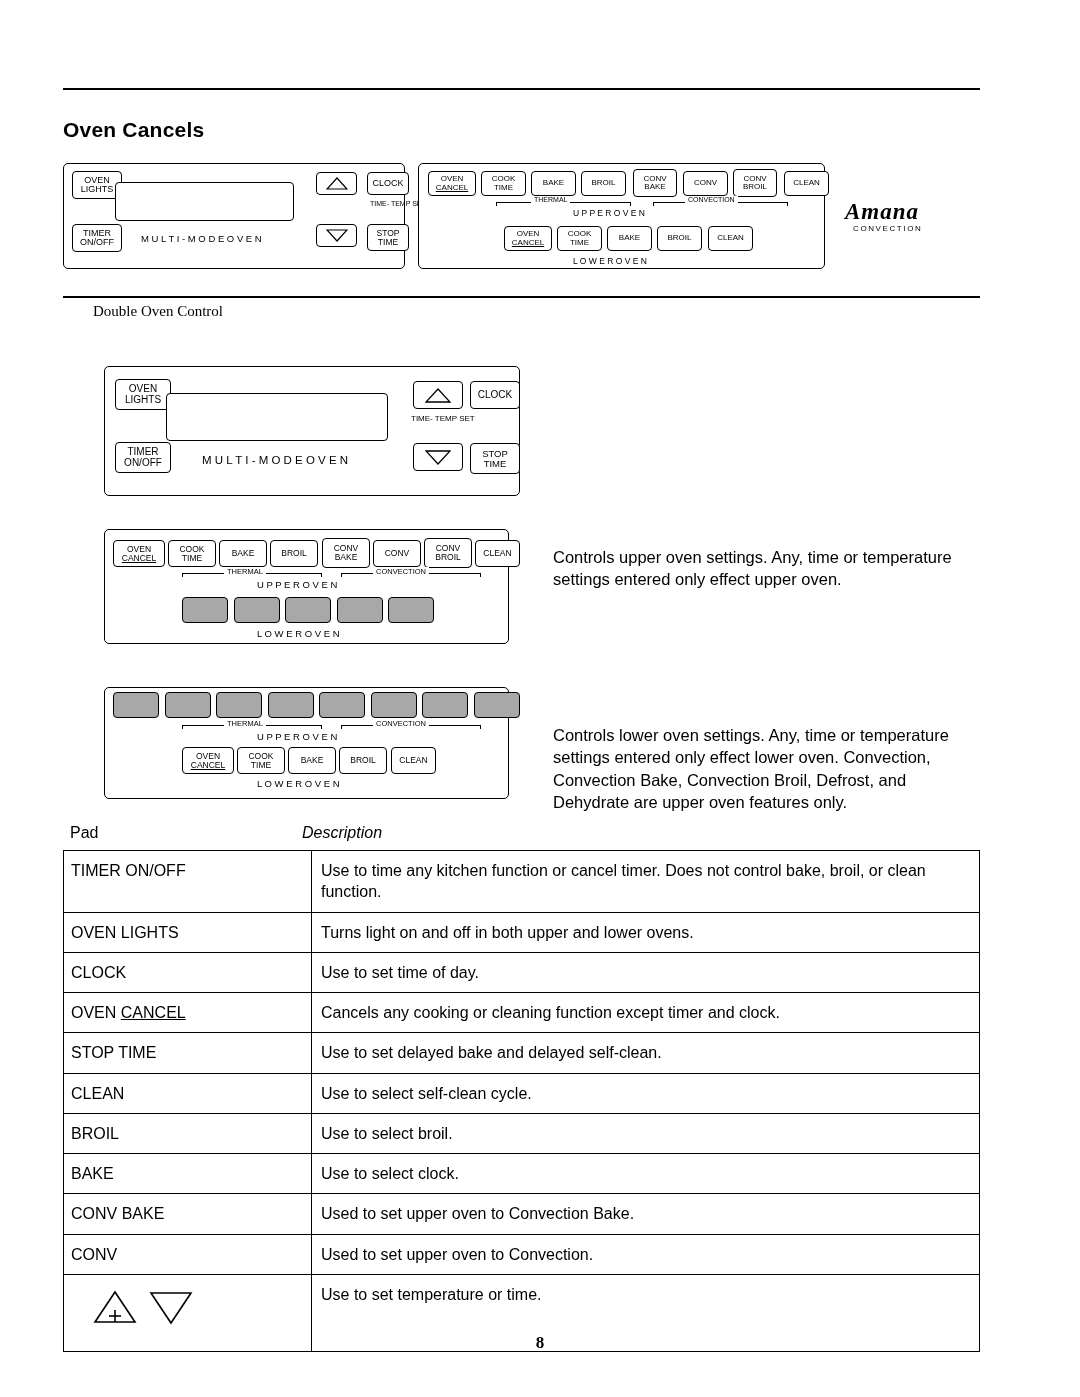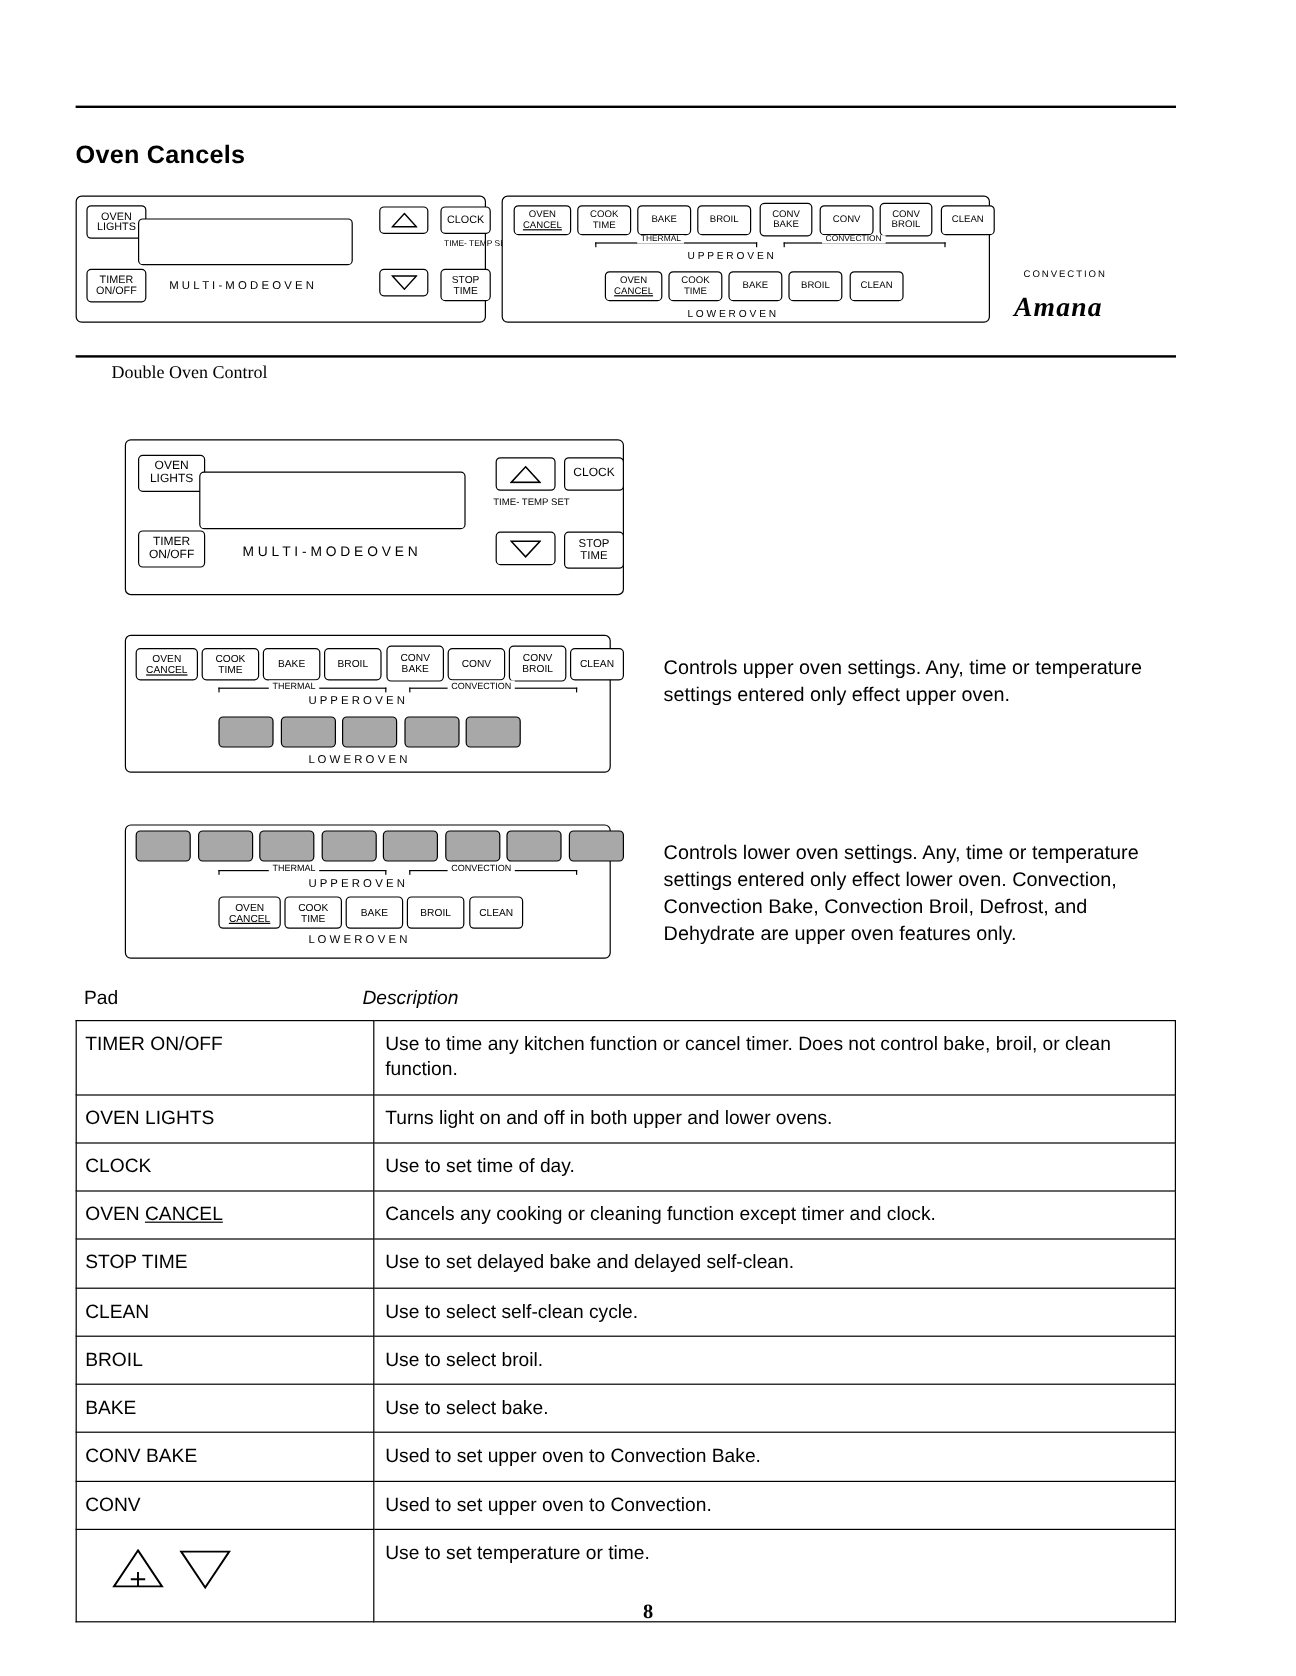--- a/index.html
+++ b/index.html
@@ -106,21 +106,20 @@
   }
 
   
   .amana {
     position:absolute;
     font-family:"Liberation Serif", serif;
     font-style:italic;
     font-weight:bold;
     font-size:23px;
     letter-spacing:1px;
-    margin-top:44px;
   }
   .amana-sub {
     position:absolute;
     font-size:8px;
     letter-spacing:1.6px;
   }
 </style>
 </head>
 <body>
 
@@ -375,21 +374,21 @@
     <div class="key" style="left:235px; top:66px; width:48px; height:27px; font-size:8.5px;">
       <span>BROIL</span>
     </div>
     <div class="key" style="left:287px; top:66px; width:45px; height:27px; font-size:8.5px;">
       <span>CLEAN</span>
     </div>
 
     <div class="lbl" style="left:153px; top:97px; font-size:9.5px;">L O W E R   O V E N</div>
   </div>
 
-  <div class="desc" style="left:553px; top:700px; width:415px;">Controls lower oven settings. Any, time or temperature settings entered only effect lower oven. Convection, Convection Bake, Convection Broil, Defrost, and Dehydrate are upper oven features only.</div>
+  <div class="desc" style="left:553px; top:724px; width:415px;">Controls lower oven settings. Any, time or temperature settings entered only effect lower oven. Convection, Convection Bake, Convection Broil, Defrost, and Dehydrate are upper oven features only.</div>
 
   <div class="tbl-head-pad">Pad</div>
   <div class="tbl-head-desc">Description</div>
 
   <table class="pads">
     <tbody>
       <tr>
         <td class="c1">TIMER ON/OFF</td>
         <td class="c2">Use to time any kitchen function or cancel timer. Does not control bake, broil, or clean function.</td>
       </tr>
@@ -412,21 +411,21 @@
       <tr>
         <td class="c1">CLEAN</td>
         <td class="c2">Use to select self-clean cycle.</td>
       </tr>
       <tr>
         <td class="c1">BROIL</td>
         <td class="c2">Use to select broil.</td>
       </tr>
       <tr>
         <td class="c1">BAKE</td>
-        <td class="c2">Use to select bake.</td>
+        <td class="c2">Use to select clock.</td>
       </tr>
       <tr>
         <td class="c1">CONV BAKE</td>
         <td class="c2">Used to set upper oven to Convection Bake.</td>
       </tr>
       <tr>
         <td class="c1">CONV</td>
         <td class="c2">Used to set upper oven to Convection.</td>
       </tr>
       <tr>

